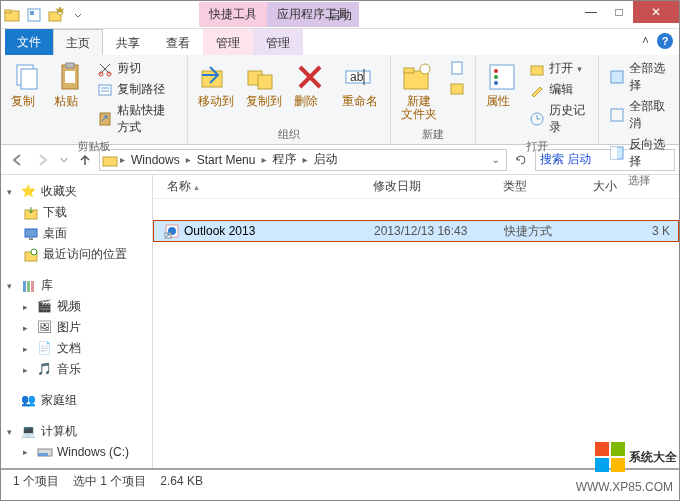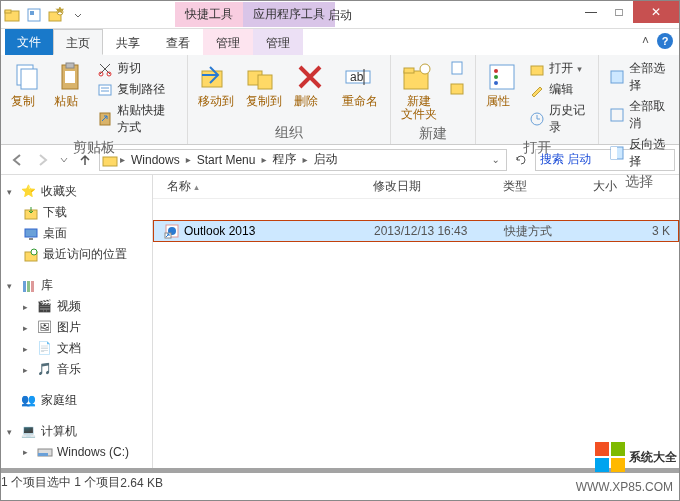--- a/index.html
+++ b/index.html
@@ -1,36 +1,36 @@
 <!DOCTYPE html>
 <html><head>
 <meta charset="utf-8">
 <style>
 *{box-sizing:border-box;margin:0;padding:0;font-family:"Microsoft YaHei","Segoe UI",sans-serif;font-size:12px;}
 body{background:#fff;width:680px;height:501px;overflow:hidden;position:relative;border:1px solid #888;}
 .titlebar{height:28px;background:#fff;display:flex;align-items:center;border-bottom:1px solid #ddd;position:relative;}
 .qat{display:flex;align-items:center;gap:4px;padding:0 2px;}
 .qat-icon{width:18px;height:18px;display:flex;align-items:center;justify-content:center;}
-.context-tabs{display:flex;margin-left:86px;}
+.context-tabs{display:flex;margin-left:110px;}
 .ctx-tab{padding:4px 10px;font-size:12px;color:#333;}
 .ctx1{background:#f8cde0;}
 .ctx2{background:#d9c5e8;}
 .title-text{position:absolute;left:50%;transform:translateX(-50%);top:6px;color:#333;}
 .win-controls{position:absolute;right:0;top:0;display:flex;}
 .win-btn{width:28px;height:22px;display:flex;align-items:center;justify-content:center;background:#fff;color:#333;}
 .win-close{background:#c75050;color:#fff;width:46px;}
 .ribbon-tabs{height:26px;display:flex;background:#fff;padding-left:4px;position:relative;}
 .rtab{padding:5px 12px;color:#333;border:1px solid transparent;}
 .rtab-file{background:#1979ca;color:#fff;border:none;}
 .rtab-active{border:1px solid #ccc;border-bottom:1px solid #f5f6f7;background:#f5f6f7;}
 .ribbon-right{position:absolute;right:6px;top:4px;display:flex;gap:8px;align-items:center;}
 .ribbon{height:90px;background:#f5f6f7;border-bottom:1px solid #ccc;display:flex;}
 .rgroup{border-right:1px solid #ddd;padding:4px 8px 2px 8px;display:flex;flex-direction:column;justify-content:space-between;position:relative;}
 .rgroup-content{display:flex;gap:6px;align-items:flex-start;}
-.rgroup-label{font-size:14px;color:#666;text-align:center;padding-top:2px;}
+.rgroup-label{font-size:11px;color:#666;text-align:center;padding-top:2px;}
 .big-btn{display:flex;flex-direction:column;align-items:flex-start;width:42px;gap:2px;padding:2px;}
 .big-btn .icn{width:32px;height:32px;}
 .big-btn span{font-size:12px;color:#a16207;text-align:center;line-height:13px;}
 .small-btns{display:flex;flex-direction:column;gap:2px;}
 .small-btn{display:flex;align-items:center;gap:4px;padding:1px 2px;font-size:12px;color:#333;}
 .small-btn .sicn{width:16px;height:16px;}
 .nav-bar{height:30px;border-bottom:1px solid #ddd;display:flex;align-items:center;padding:0 4px;gap:2px;}
 .nav-btn{width:24px;height:24px;display:flex;align-items:center;justify-content:center;color:#888;border-radius:2px;}
 .addr-box{flex:1;height:22px;border:1px solid #ccc;display:flex;align-items:center;padding:0 2px;gap:2px;}
 .crumb{padding:2px 4px;color:#333;display:flex;align-items:center;gap:3px;}
@@ -47,21 +47,21 @@
 .col-headers{height:24px;border-bottom:1px solid #eee;display:flex;align-items:center;color:#444;}
 .col-name{width:220px;padding-left:14px;}
 .col-date{width:130px;}
 .col-type{width:90px;}
 .col-size{flex:1;}
 .file-row{height:22px;display:flex;align-items:center;background:#cde8ff;border:1px solid #c2410c;}
 .cell-name{width:220px;padding-left:10px;display:flex;align-items:center;gap:4px;}
 .cell-date{width:130px;color:#555;}
 .cell-type{width:90px;color:#555;}
 .cell-size{flex:1;color:#555;text-align:right;padding-right:8px;}
-.statusbar{height:24px;border-top:5px solid #a3a3a3;display:flex;align-items:center;padding:0 0;color:#444;font-size:12px;background:#fff;}
+.statusbar{height:24px;border-top:2px solid #a3a3a3;display:flex;align-items:center;padding:0 12px;gap:14px;color:#444;font-size:12px;background:#fff;}
 .branding{position:absolute;right:2px;bottom:28px;font-size:14px;color:#333;display:flex;align-items:center;gap:4px;font-weight:bold;}
 .logo-grid{display:grid;grid-template-columns:14px 14px;grid-template-rows:14px 14px;gap:2px;}
 .lg1{background:#f25022;}.lg2{background:#7fba00;}.lg3{background:#00a4ef;}.lg4{background:#ffb900;}
 .url{position:absolute;right:6px;bottom:6px;font-size:12px;color:#666;}
 svg{display:block}
 .help-icon{width:16px;height:16px;border-radius:50%;background:#2a7ad1;color:#fff;display:flex;align-items:center;justify-content:center;font-size:11px;font-weight:bold;}
 </style>
 </head>
 <body>
 

